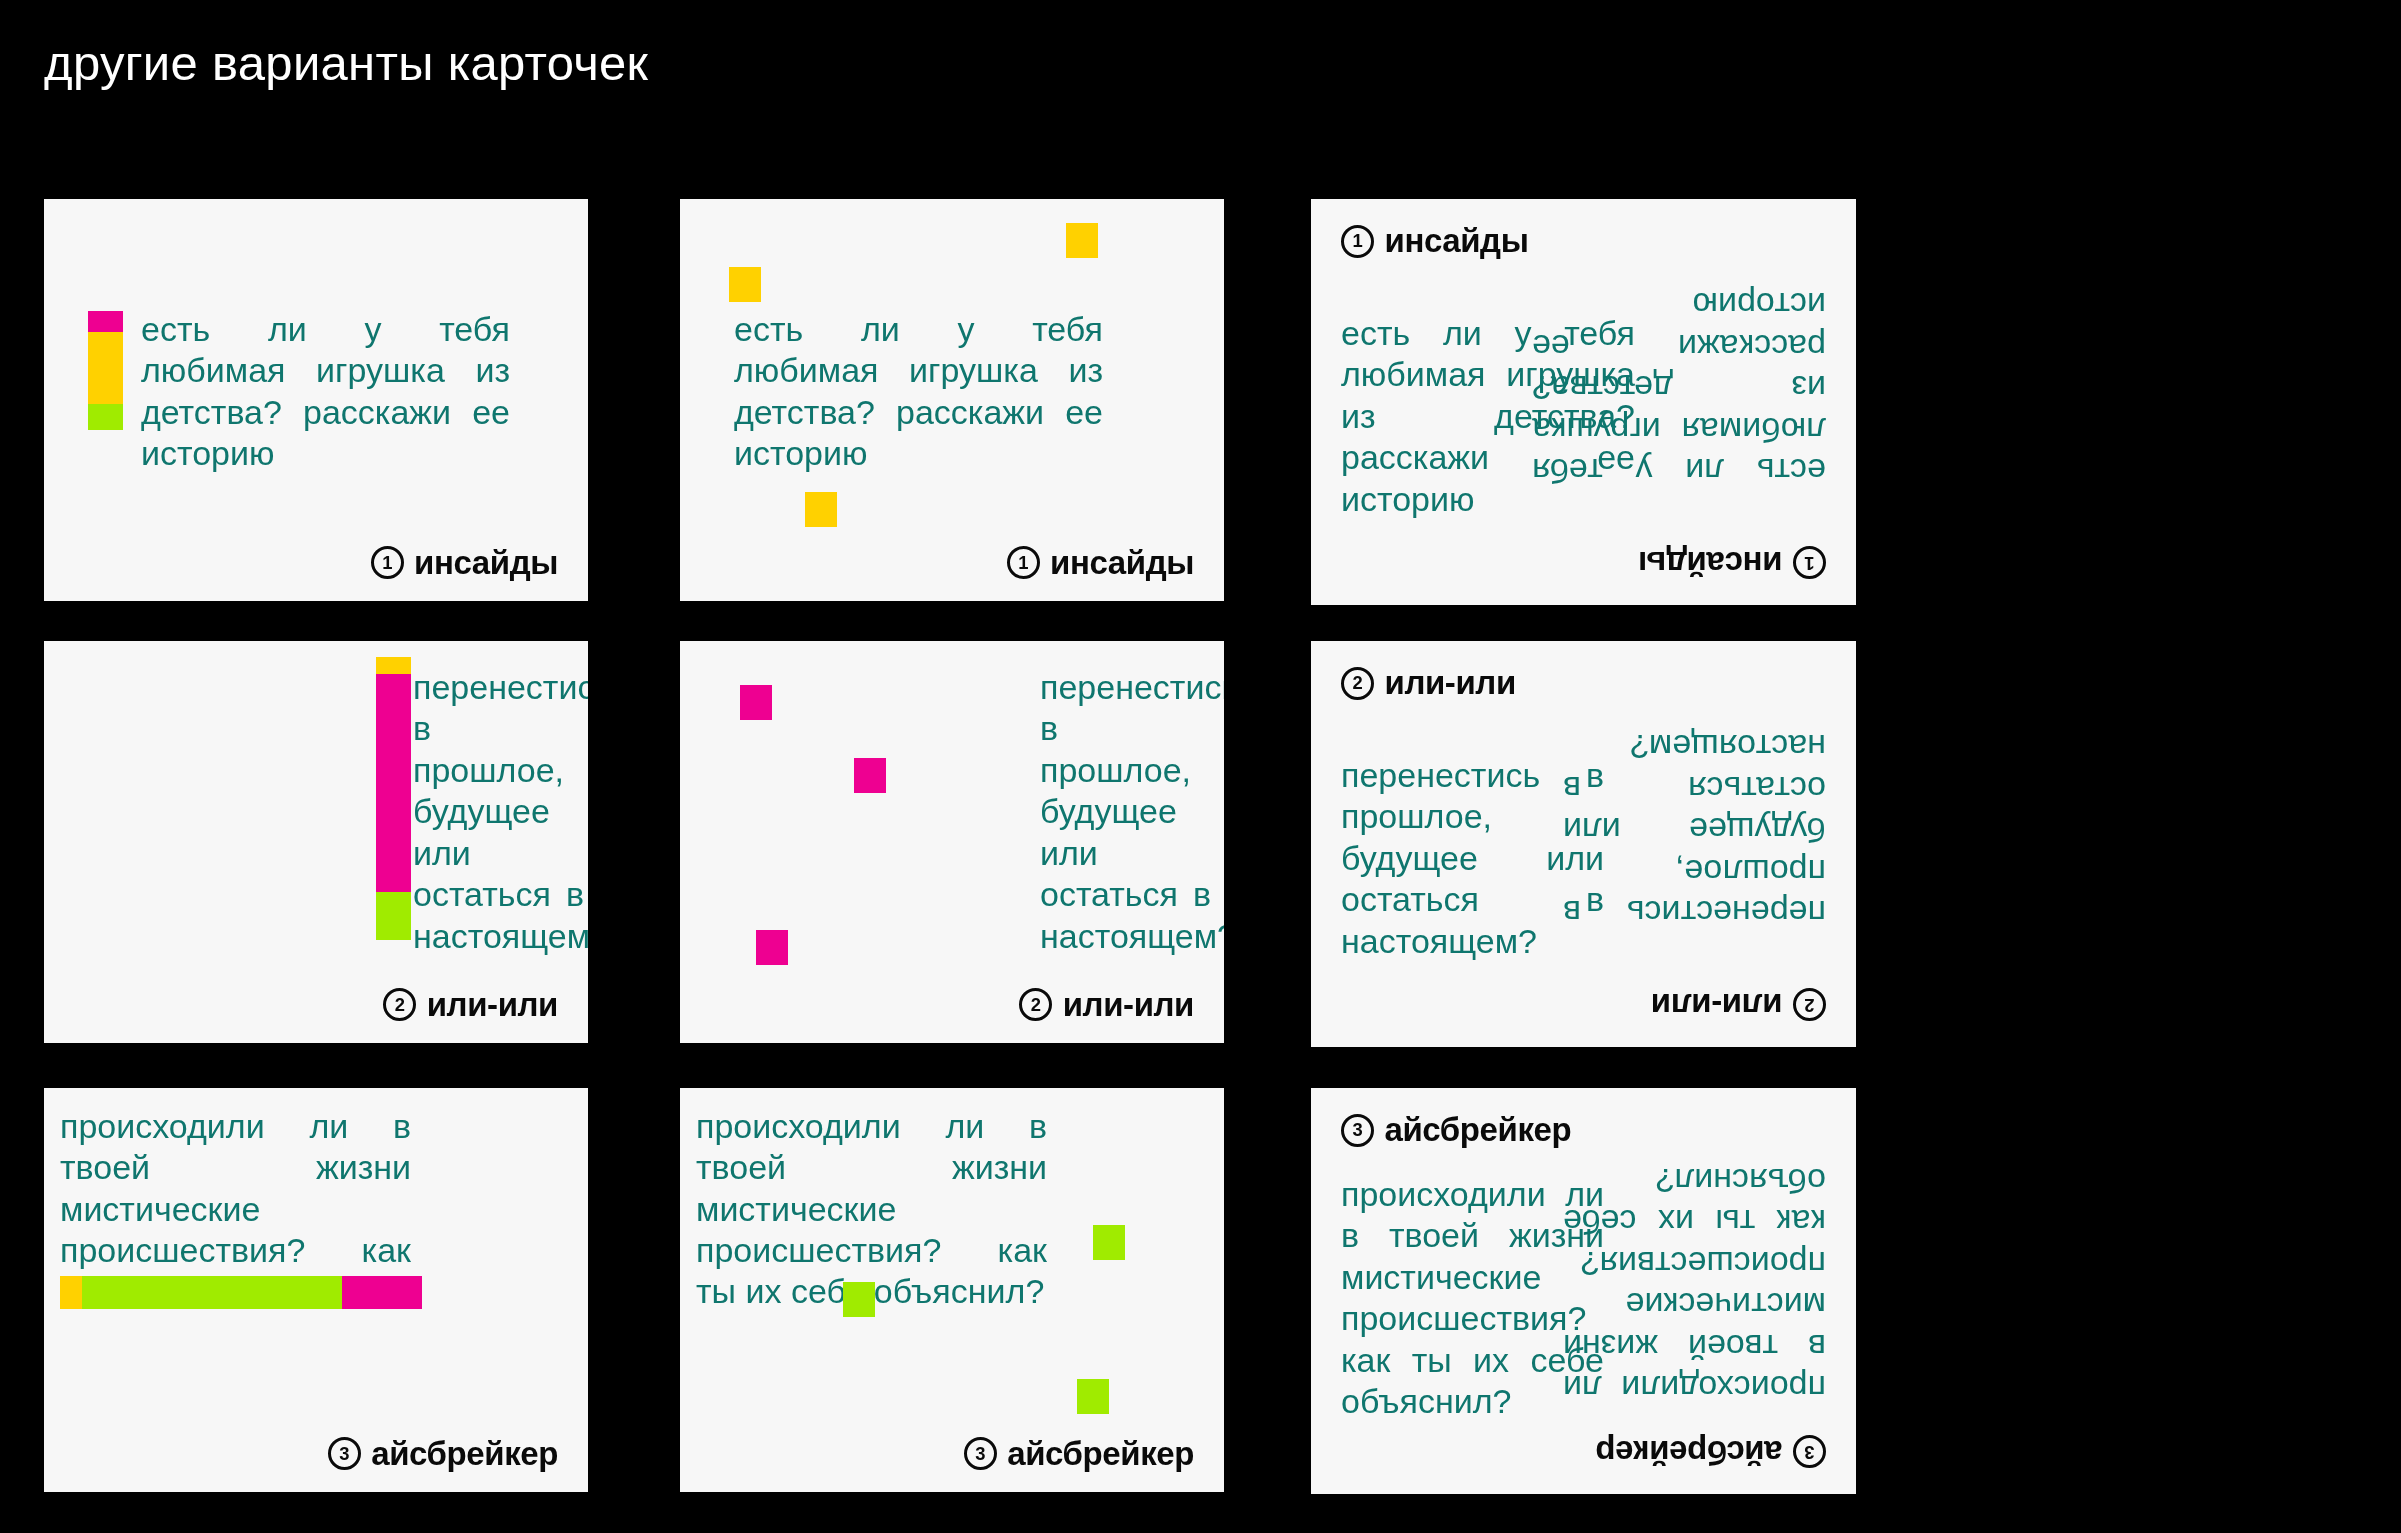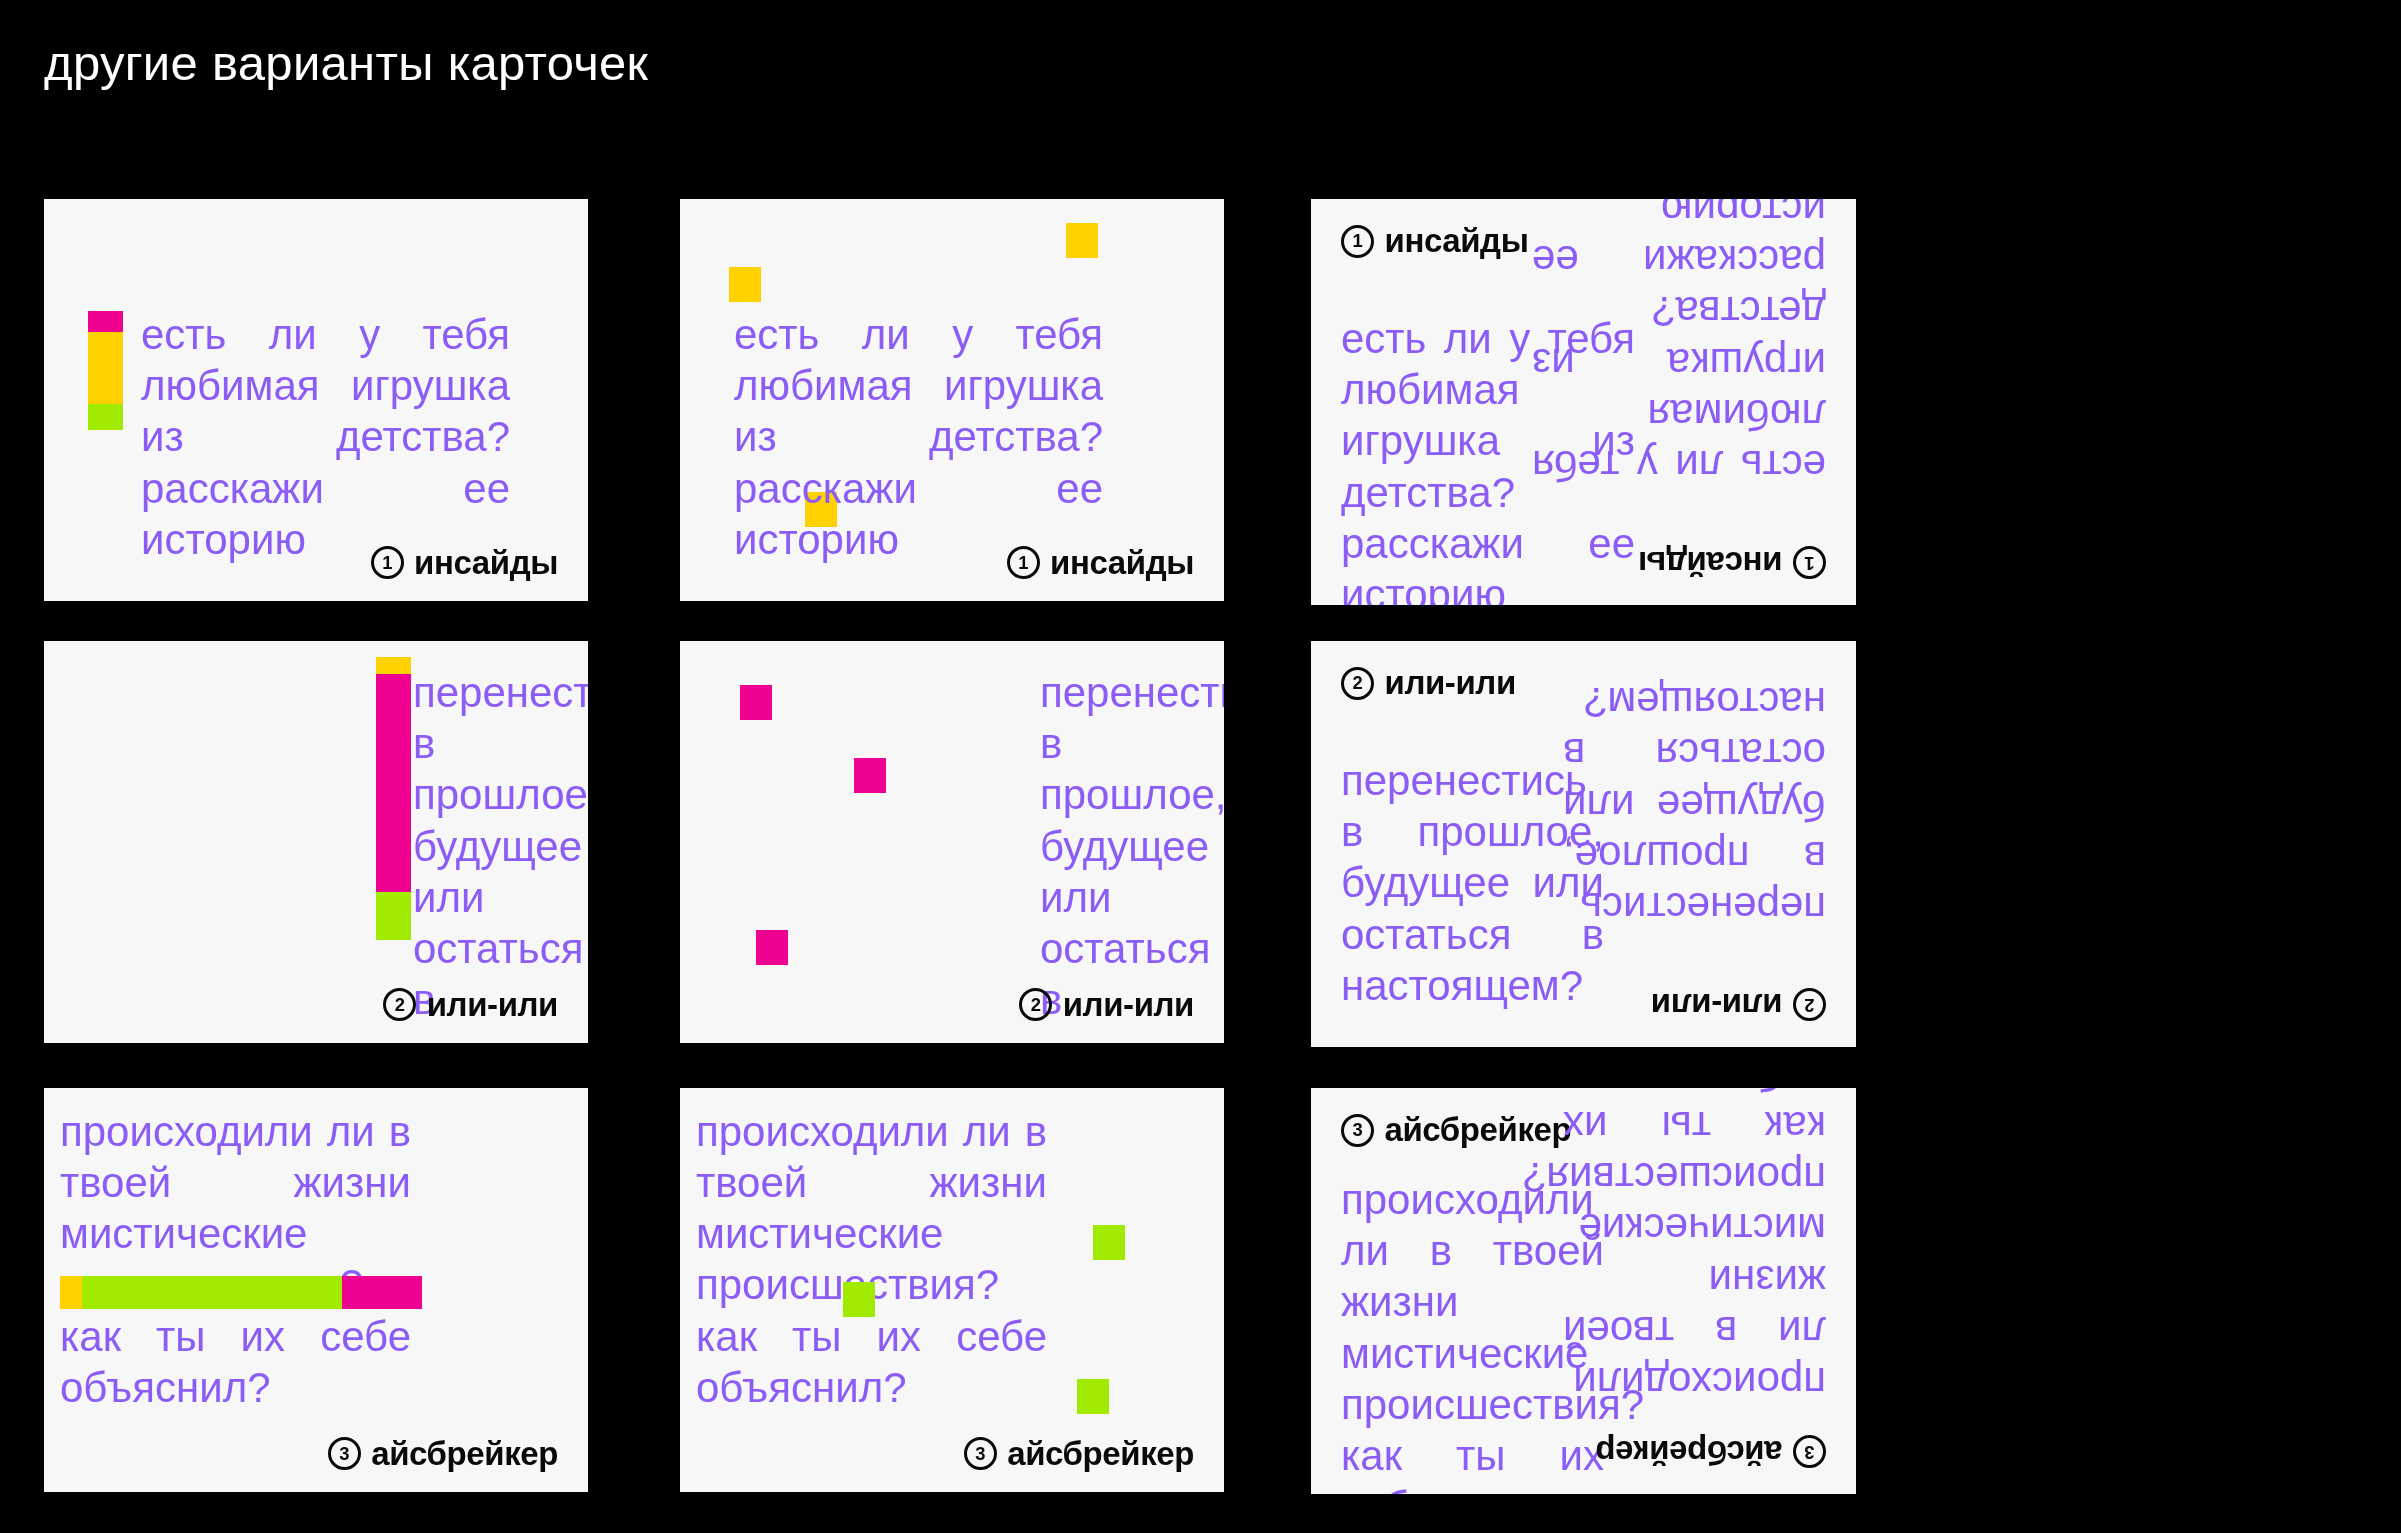--- a/index.html
+++ b/index.html
@@ -24,23 +24,23 @@
 
   .card {
     position: absolute;
     background: #F7F7F7;
     overflow: hidden;
   }
 
   
   .qtext {
     position: absolute;
-    font-size: 42px;
+    font-size: 34px;
     line-height: 1.22;
-    color: #8b5cf6;
+    color: #0f766e;
     text-align: justify;
     text-align-last: left;
     white-space: normal;
   }
   .qtext.ta-right { text-align: justify; text-align-last: right; }
 
   
   .badge {
     position: absolute;
     display: flex;

